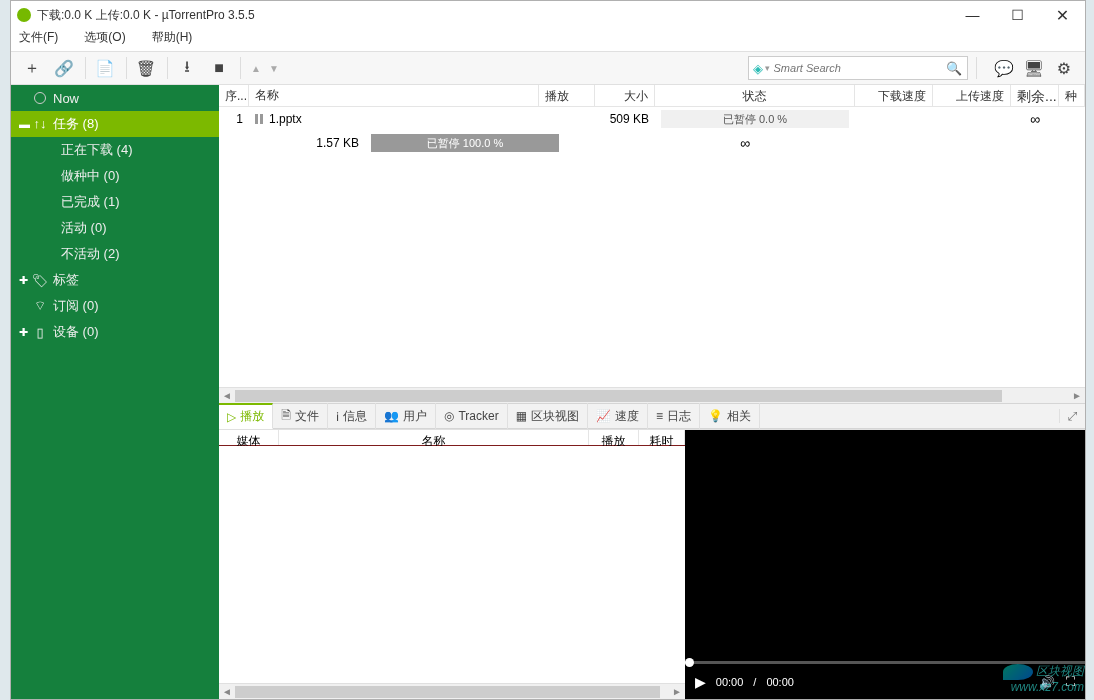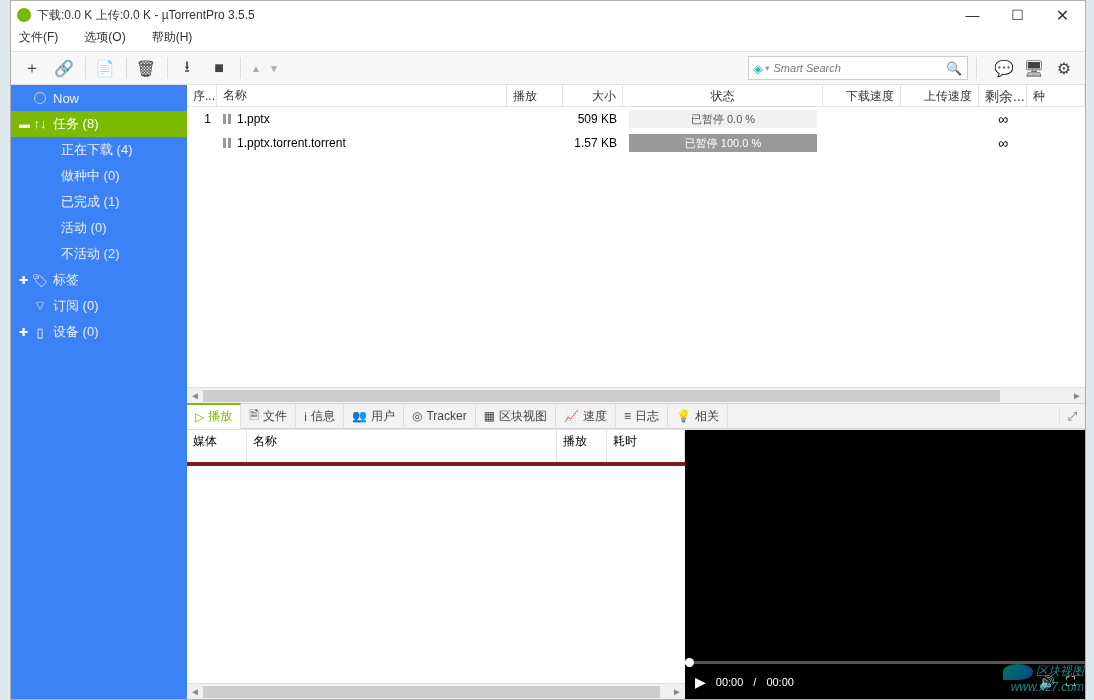--- a/index.html
+++ b/index.html
@@ -26,21 +26,21 @@
 .searchbox { width: 220px; height: 24px; border: 1px solid #ccc; background: #fff; display: flex; align-items: center; padding: 0 4px; }
 .searchbox .shield { color: #2dbdb6; font-size: 13px; margin-right: 2px; }
 .searchbox .dd { color: #999; font-size: 9px; margin-right: 4px; }
 .searchbox input { border: none; outline: none; flex: 1; font-size: 11px; font-style: italic; color: #2dbdb6; }
 .searchbox .mag { color: #555; font-size: 13px; }
 .toolbar .right { display: flex; margin-left: 8px; }
 .toolbar .right .tbtn { margin-right: 0; }
 
 .main { flex: 1; display: flex; min-height: 0; }
 
-.sidebar { width: 176px; background: #3b82f6; color: #eee; font-size: 13px; overflow: hidden; }
+.sidebar { width: 208px; background: #15803d; color: #eee; font-size: 13px; overflow: hidden; }
 .sidebar .item { height: 26px; display: flex; align-items: center; padding: 0 8px; cursor: default; }
 .sidebar .item .exp { width: 12px; font-size: 11px; color: #fff; }
 .sidebar .item .ic { width: 18px; display: flex; justify-content: center; font-size: 13px; }
 .sidebar .item .lbl { margin-left: 4px; }
 .sidebar .item.sub { padding-left: 50px; }
 .sidebar .item.active { background: #7cb900; color: #fff; }
 .sidebar .globe { width:12px;height:12px;border:1.5px solid #ccc;border-radius:50%;display:inline-block; position:relative; }
 .sidebar .arrows2 { font-size:11px; line-height:8px; }
 
 .content { flex: 1; display: flex; flex-direction: column; min-width: 0; }
@@ -71,21 +71,21 @@
 
 .tabbar { height: 26px; border-top: 1px solid #d5d5d5; border-bottom: 1px solid #d5d5d5; display: flex; align-items: center; background: #f2f2f2; font-size: 12px; }
 .tab { height: 26px; display: flex; align-items: center; padding: 0 8px; gap: 4px; color: #444; border-right: 1px solid #e0e0e0; }
 .tab.active { background: #fff; border-top: 2px solid #7cb900; color: #7cb900; height:26px; margin-top:-1px; border-bottom:1px solid #fff; margin-bottom:-1px; }
 .tab .ic { font-size: 12px; }
 .tabbar .spacer { flex: 1; }
 .tabbar .collapse { width: 26px; text-align: center; color: #777; border-left:1px solid #e0e0e0; }
 
 .bottom { height: 270px; display: flex; border-top: 1px solid #e0e0e0; }
 .bottom-left { flex: 1; display: flex; flex-direction: column; }
-.bl-head { height: 36px; display: flex; font-size: 12px; border-bottom: 4px solid #7f1d1d; }
+.bl-head { height: 16px; display: flex; font-size: 12px; border-bottom: 1px solid #7f1d1d; text-align: center; }
 .bl-head div { padding: 3px 6px; border-right: 1px solid #e5e5e5; }
 .bl-body { flex: 1; background: #fff; }
 
 .player { width: 400px; background: #000; position: relative; display:flex; flex-direction:column; }
 .player .screen { flex:1; background:#000; }
 .player .controls { height: 34px; display: flex; align-items: center; padding: 0 10px; color: #fff; font-size: 12px; gap: 10px; position:relative; }
 .player .seek { position:absolute; top:-4px; left:0; right:0; height:3px; background:#555; }
 .player .seek .dot { position:absolute; left:0; top:-3px; width:9px; height:9px; border-radius:50%; background:#fff; }
 .player .playbtn { font-size: 14px; }
 .player .time { font-size: 11px; }
@@ -217,27 +217,20 @@
             </div>
           <div class="cell c-play"></div>
           <div class="cell c-size">509 KB</div>
           <div class="cell c-status"><span class="statusbar">已暂停 0.0 %</span></div>
           <div class="cell c-dl"></div>
           <div class="cell c-ul"></div>
           <div class="cell c-eta">∞</div>
         </div>
         <div class="row alt">
           <div class="cell c-idx"></div>
-          <div class="cell c-name">
-              <span class="pauseicon">
-                <span></span>
-                <span></span>
-              </span>
-              <span>1.pptx.torrent.torrent</span>
-            </div>
           <div class="cell c-play"></div>
           <div class="cell c-size">1.57 KB</div>
           <div class="cell c-status"><span class="statusbar full">已暂停 100.0 %</span></div>
           <div class="cell c-dl"></div>
           <div class="cell c-ul"></div>
           <div class="cell c-eta">∞</div>
         </div>
       </div>
       <div class="hscroll">
         <div class="arrow">◄</div>

